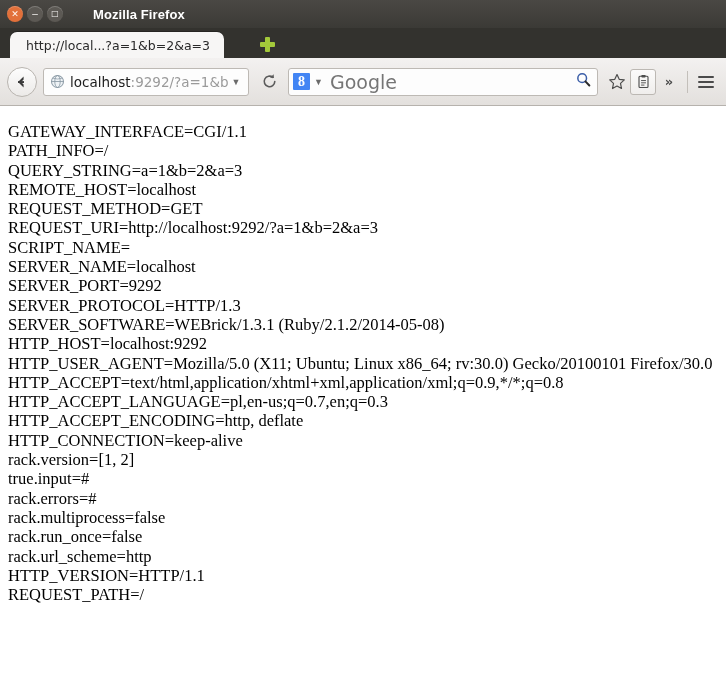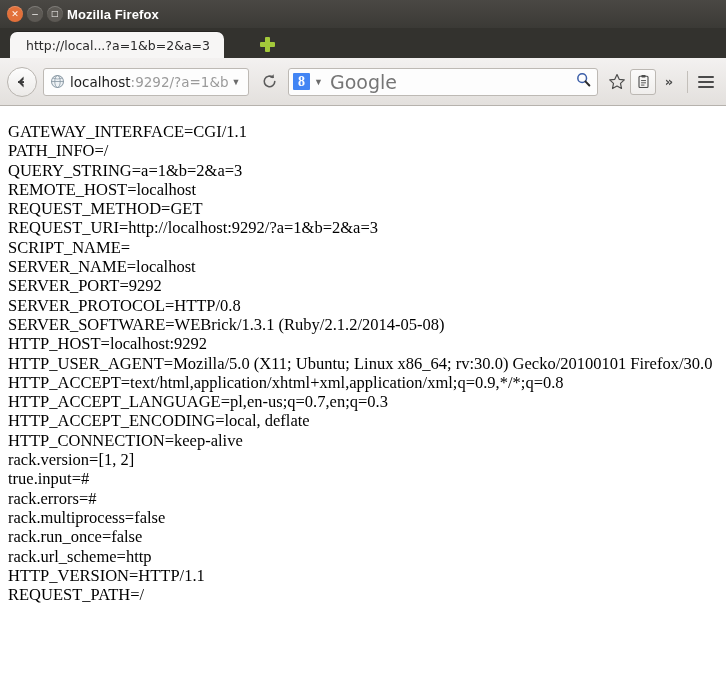--- a/index.html
+++ b/index.html
@@ -37,21 +37,21 @@
     line-height: 1;
     color: #f4f2f0;
     box-shadow: inset 0 1px 0 rgba(255,255,255,0.22);
   }
   .wbtn.close { background: #e2703a; color:#fff6f0; }
   .wbtn.min   { background: #5c5954; }
   .wbtn.max   { background: #5c5954; }
   .wbtn .glyph { font-family: "DejaVu Sans", sans-serif; font-size: 9px; }
   .wbtn.max .glyph { font-size: 8px; }
   .win-title {
-    margin-left: 4px;
+    margin-left: 30px;
     color: #ffffff;
     font-size: 13px;
     font-weight: bold;
     letter-spacing: 0.1px;
   }
 
   
   .tabstrip {
     height: 30px;
     background: #33322e;
@@ -342,27 +342,27 @@
   <div id="env-lines">
       <div class="env-line">GATEWAY_INTERFACE=CGI/1.1</div>
       <div class="env-line">PATH_INFO=/</div>
       <div class="env-line">QUERY_STRING=a=1&amp;b=2&amp;a=3</div>
       <div class="env-line">REMOTE_HOST=localhost</div>
       <div class="env-line">REQUEST_METHOD=GET</div>
       <div class="env-line">REQUEST_URI=http://localhost:9292/?a=1&amp;b=2&amp;a=3</div>
       <div class="env-line">SCRIPT_NAME=</div>
       <div class="env-line">SERVER_NAME=localhost</div>
       <div class="env-line">SERVER_PORT=9292</div>
-      <div class="env-line">SERVER_PROTOCOL=HTTP/0.8</div>
+      <div class="env-line">SERVER_PROTOCOL=HTTP/1.3</div>
       <div class="env-line">SERVER_SOFTWARE=WEBrick/1.3.1 (Ruby/2.1.2/2014-05-08)</div>
       <div class="env-line">HTTP_HOST=localhost:9292</div>
       <div class="env-line">HTTP_USER_AGENT=Mozilla/5.0 (X11; Ubuntu; Linux x86_64; rv:30.0) Gecko/20100101 Firefox/30.0</div>
       <div class="env-line">HTTP_ACCEPT=text/html,application/xhtml+xml,application/xml;q=0.9,*/*;q=0.8</div>
       <div class="env-line">HTTP_ACCEPT_LANGUAGE=pl,en-us;q=0.7,en;q=0.3</div>
-      <div class="env-line">HTTP_ACCEPT_ENCODING=local, deflate</div>
+      <div class="env-line">HTTP_ACCEPT_ENCODING=http, deflate</div>
       <div class="env-line">HTTP_CONNECTION=keep-alive</div>
       <div class="env-line">rack.version=[1, 2]</div>
       <div class="env-line">true.input=#</div>
       <div class="env-line">rack.errors=#</div>
       <div class="env-line">rack.multiprocess=false</div>
       <div class="env-line">rack.run_once=false</div>
       <div class="env-line">rack.url_scheme=http</div>
       <div class="env-line">HTTP_VERSION=HTTP/1.1</div>
       <div class="env-line">REQUEST_PATH=/</div>
     </div>

